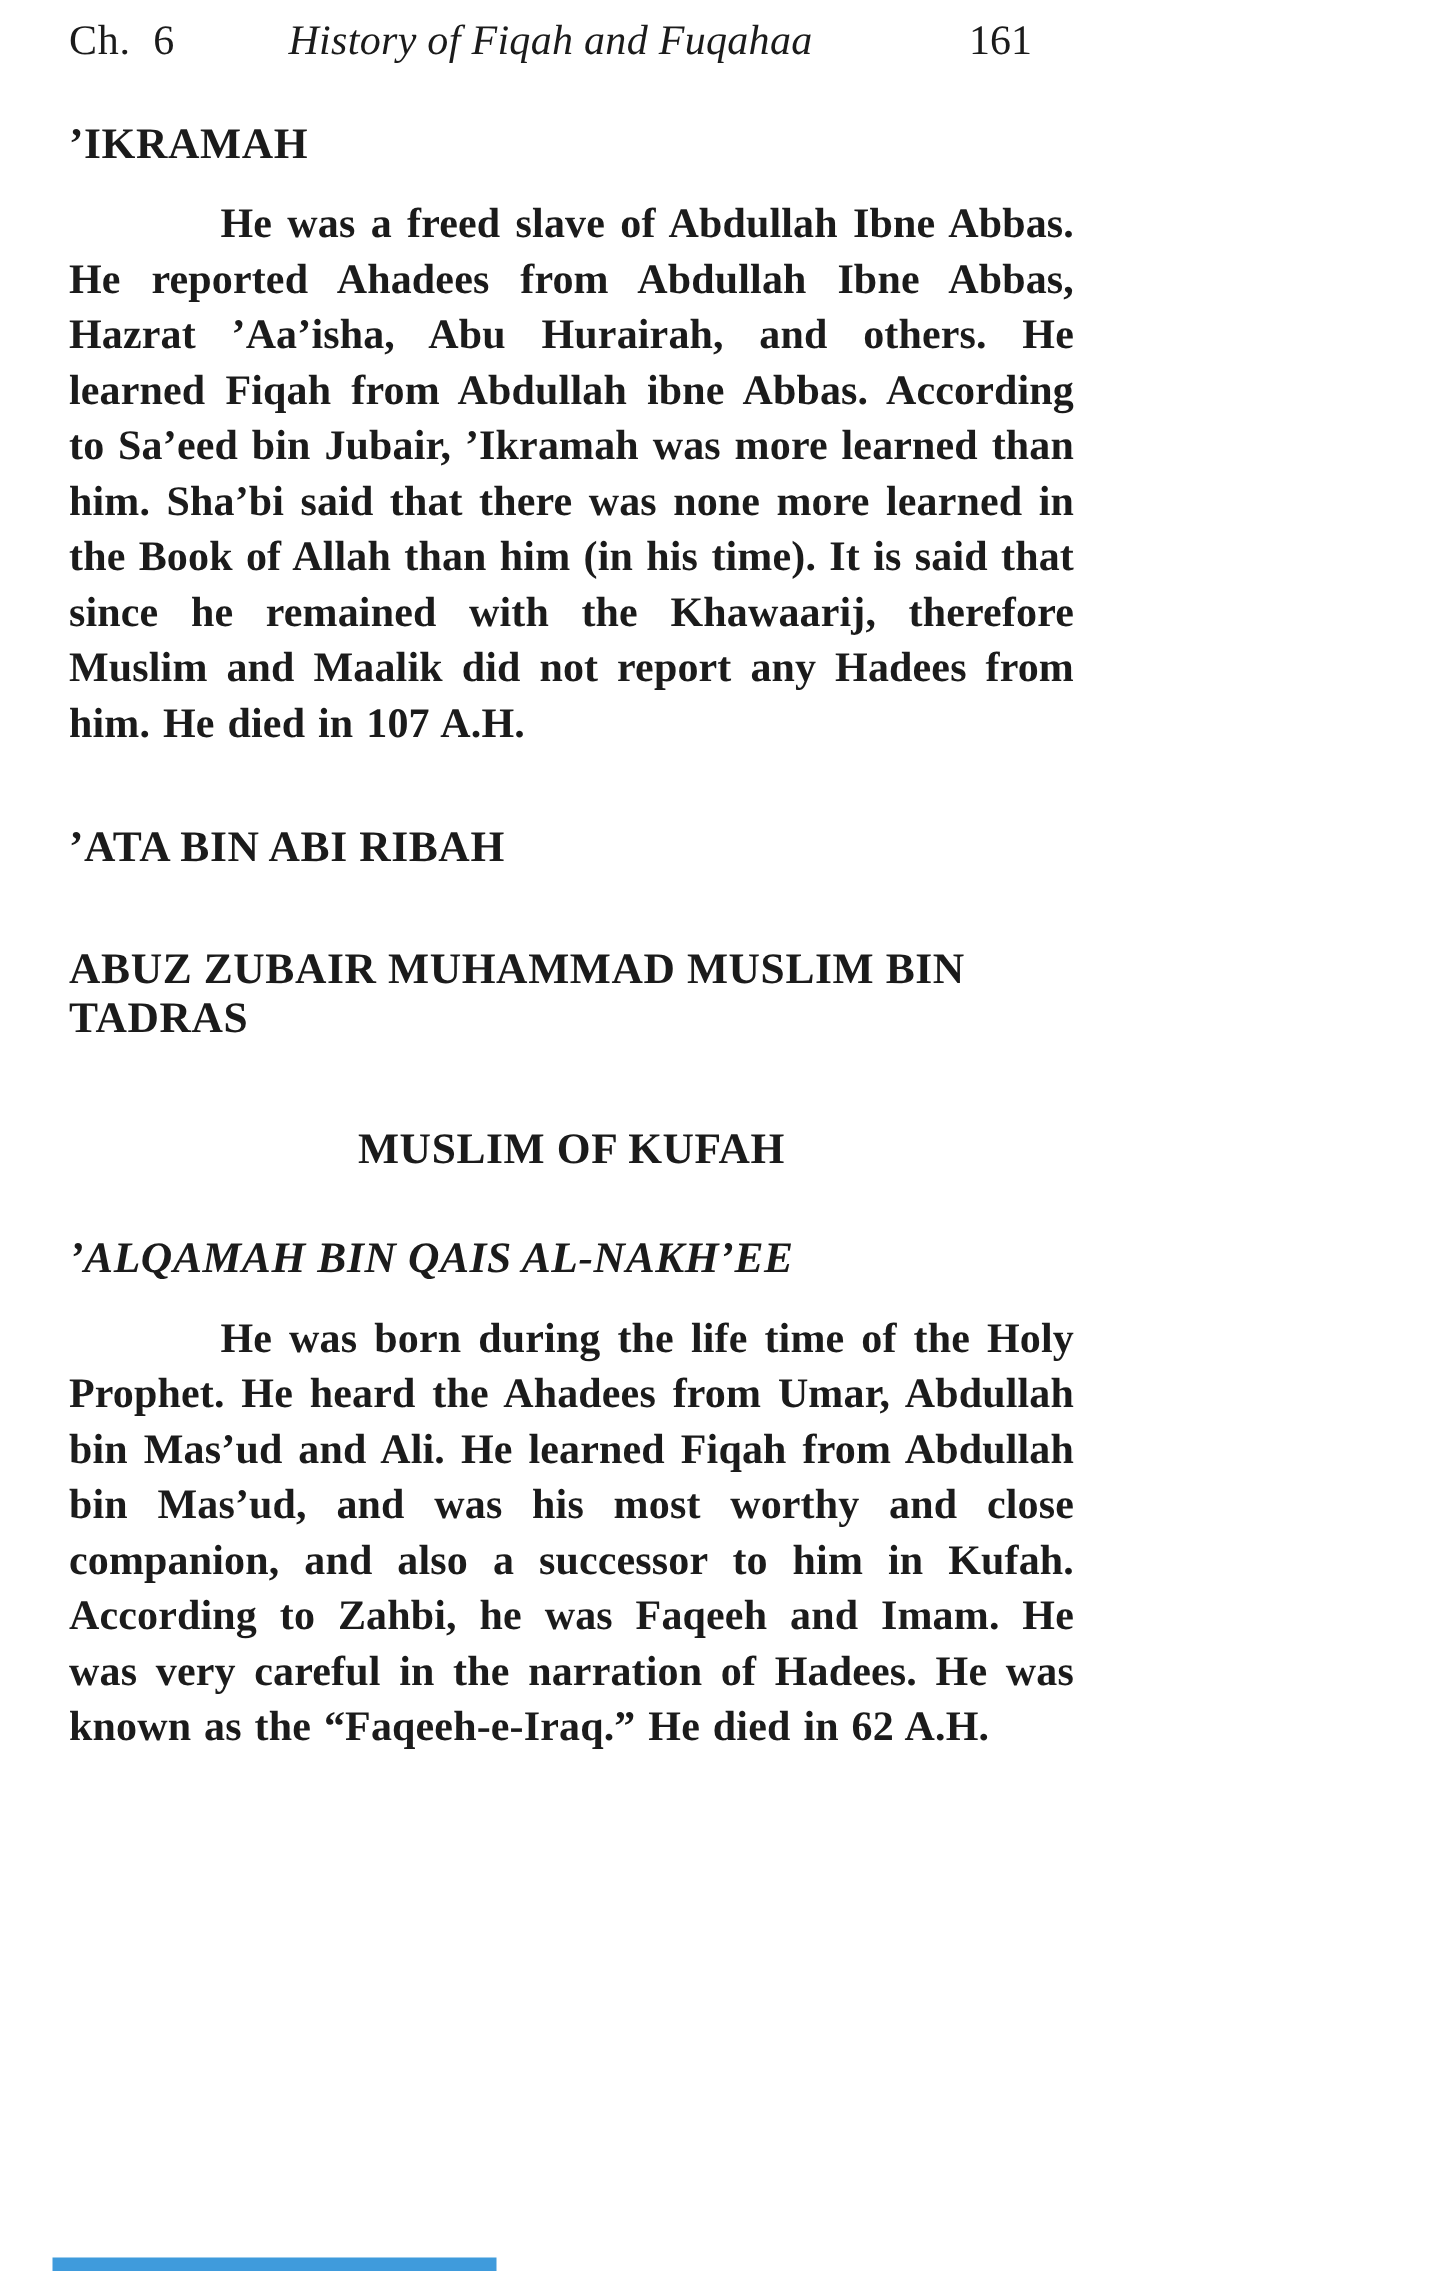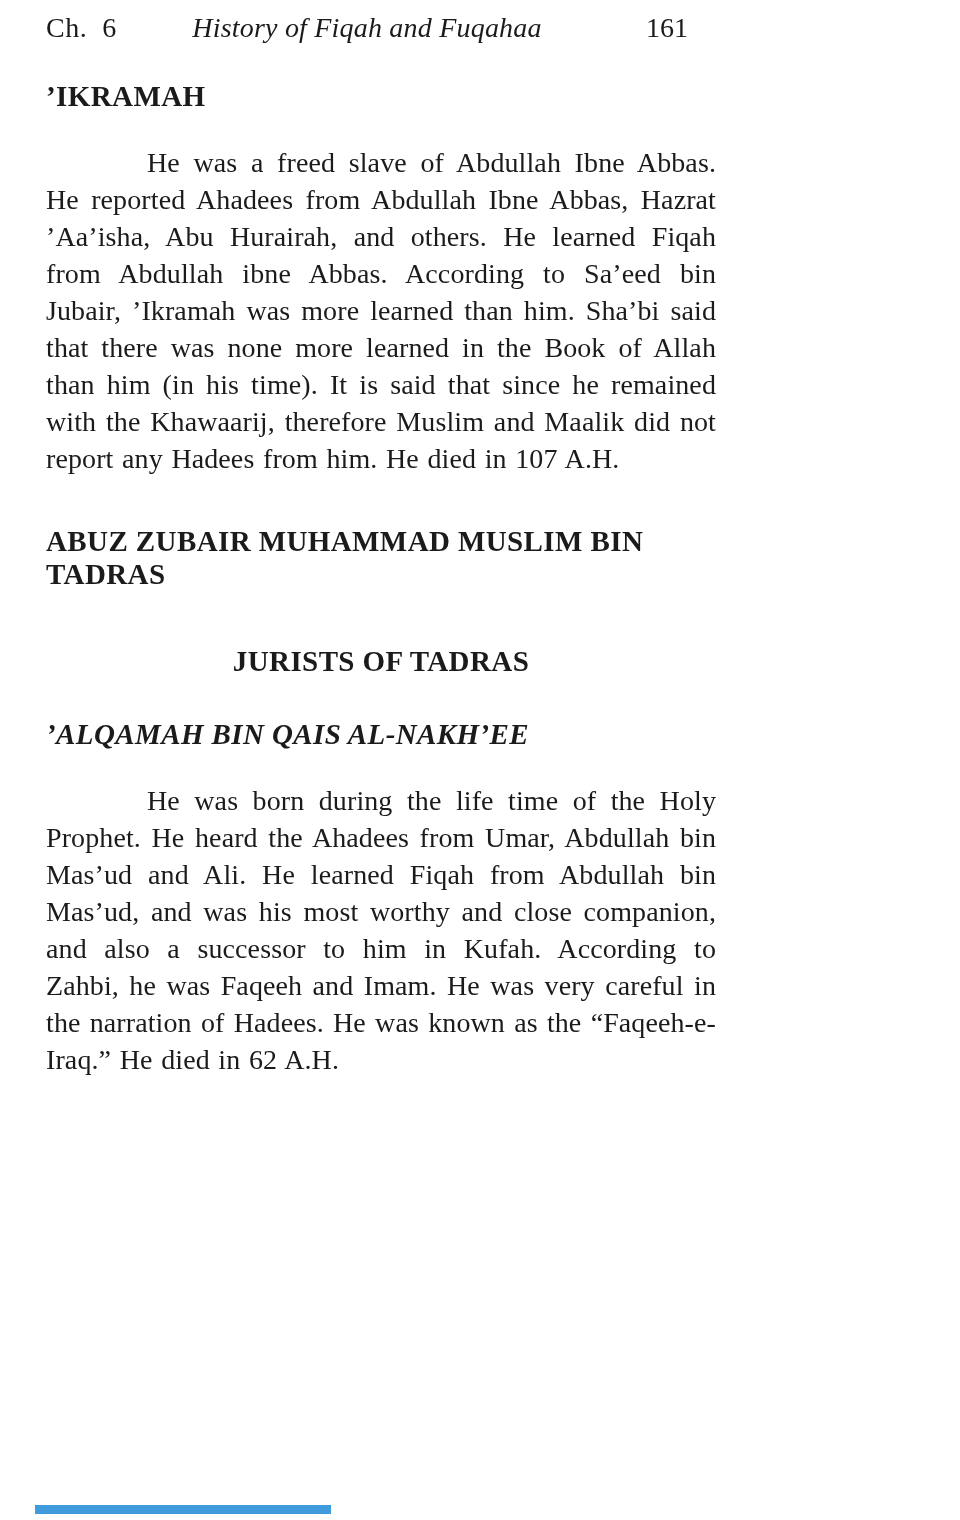--- a/index.html
+++ b/index.html
@@ -45,23 +45,24 @@
   }
   .section-heading.center { text-align: center; }
   .section-heading.first { margin-top: 36px; }
   .section-heading.h-jurists { margin-top: 54px; }
   .section-heading.h-alqamah { margin-top: 40px; font-style: italic; }
   .body-paragraph {
     font-size: 28px;
     line-height: 37px;
     text-align: justify;
     text-indent: 101px;
-    margin-top: 31px;
+    margin-top: 18px;
     word-spacing: 1.5px;
     letter-spacing: 0.1px;
+    font-weight: bold;
   }
   .footer-accent-bar {
     position: absolute;
     left: 35px;
     top: 1505px;
     width: 296px;
     height: 9px;
     background: #3f9bdc;
   }
 </style>
@@ -75,28 +76,29 @@
     <span class="book-title">History of Fiqah and Fuqahaa</span>
     <span class="page-number">161</span>
   </div>
 
   <div>
     <div class="section-heading first">’IKRAMAH</div>
     <p class="body-paragraph">He was a freed slave of Abdullah Ibne Abbas. He reported Ahadees from Abdullah Ibne Abbas, Hazrat ’Aa’isha, Abu Hurairah, and others. He learned Fiqah from Abdullah ibne Abbas. According to Sa’eed bin Jubair, ’Ikramah was more learned than him. Sha’bi said that there was none more learned in the Book of Allah than him (in his time). It is said that since he remained with the Khawaarij, therefore Muslim and Maalik did not report any Hadees from him. He died in 107 A.H.</p>
   </div>
 
   <div>
+    <div class="section-heading">’ATA BIN ABI RIBAH</div>
   </div>
 
   <div>
     <div class="section-heading">ABUZ ZUBAIR MUHAMMAD MUSLIM BIN TADRAS</div>
   </div>
 
   <div>
-    <div class="section-heading center h-jurists">JURISTS OF TADRAS</div>
+    <div class="section-heading center h-jurists">MUSLIM OF KUFAH</div>
   </div>
 
   <div>
     <div class="section-heading h-alqamah">’ALQAMAH BIN QAIS AL-NAKH’EE</div>
     <p class="body-paragraph">He was born during the life time of the Holy Prophet. He heard the Ahadees from Umar, Abdullah bin Mas’ud and Ali. He learned Fiqah from Abdullah bin Mas’ud, and was his most worthy and close companion, and also a successor to him in Kufah. According to Zahbi, he was Faqeeh and Imam. He was very careful in the narration of Hadees. He was known as the “Faqeeh-e-Iraq.” He died in 62 A.H.</p>
   </div>
 
   <div class="footer-accent-bar" style="background: rgb(63, 155, 220);"></div>
 
 </div>

